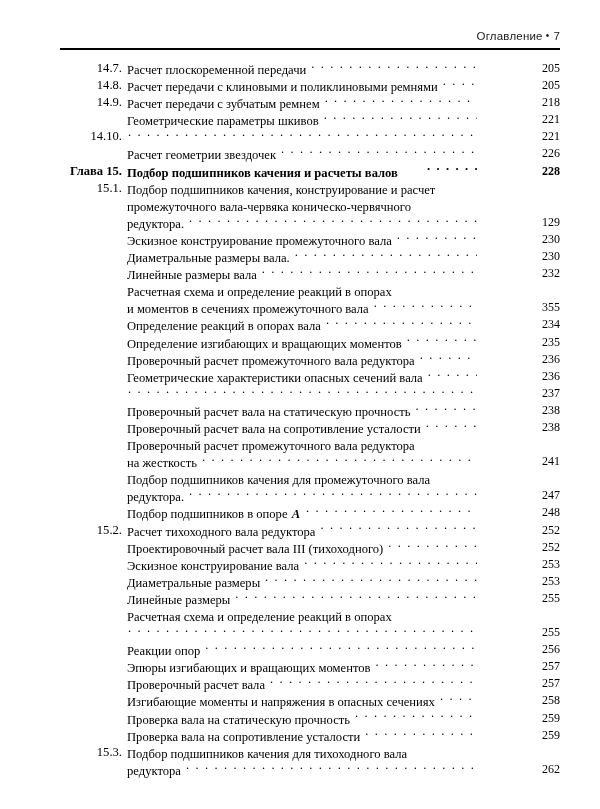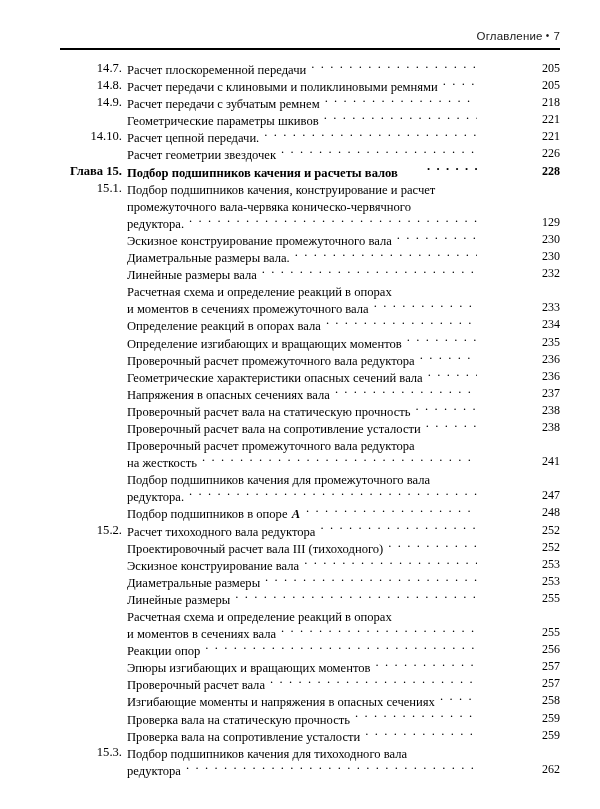--- a/index.html
+++ b/index.html
@@ -179,21 +179,20 @@
         <span class="num"></span>
         <span class="entry">
           <span class="title">Геометрические параметры шкивов</span>
           <span class="leader"></span>
         </span>
         <span class="pg">221</span>
       </div>
       <div class="row lvl1">
         <span class="num">14.10.</span>
         <span class="entry">
-          <span class="title">Расчет цепной передачи.</span>
           <span class="leader"></span>
         </span>
         <span class="pg">221</span>
       </div>
       <div class="row lvl2">
         <span class="num"></span>
         <span class="entry">
           <span class="title">Расчет геометрии звездочек</span>
           <span class="leader"></span>
         </span>
@@ -262,21 +261,21 @@
           <span class="leader"></span>
         </span>
         <span class="pg"></span>
       </div>
       <div class="row cont">
         <span class="num"></span>
         <span class="entry">
           <span class="title">и моментов в сечениях промежуточного вала</span>
           <span class="leader"></span>
         </span>
-        <span class="pg">233</span>
+        <span class="pg">355</span>
       </div>
       <div class="row lvl2">
         <span class="num"></span>
         <span class="entry">
           <span class="title">Определение реакций в опорах вала</span>
           <span class="leader"></span>
         </span>
         <span class="pg">234</span>
       </div>
       <div class="row lvl2">
@@ -299,21 +298,20 @@
         <span class="num"></span>
         <span class="entry">
           <span class="title">Геометрические характеристики опасных сечений вала</span>
           <span class="leader"></span>
         </span>
         <span class="pg">236</span>
       </div>
       <div class="row lvl2">
         <span class="num"></span>
         <span class="entry">
-          <span class="title">Напряжения в опасных сечениях вала</span>
           <span class="leader"></span>
         </span>
         <span class="pg">237</span>
       </div>
       <div class="row lvl2">
         <span class="num"></span>
         <span class="entry">
           <span class="title">Проверочный расчет вала на статическую прочность</span>
           <span class="leader"></span>
         </span>
@@ -411,21 +409,20 @@
         <span class="num"></span>
         <span class="entry">
           <span class="title">Расчетная схема и определение реакций в опорах</span>
           <span class="leader"></span>
         </span>
         <span class="pg"></span>
       </div>
       <div class="row cont">
         <span class="num"></span>
         <span class="entry">
-          <span class="title">и моментов в сечениях вала</span>
           <span class="leader"></span>
         </span>
         <span class="pg">255</span>
       </div>
       <div class="row lvl2">
         <span class="num"></span>
         <span class="entry">
           <span class="title">Реакции опор</span>
           <span class="leader"></span>
         </span>

